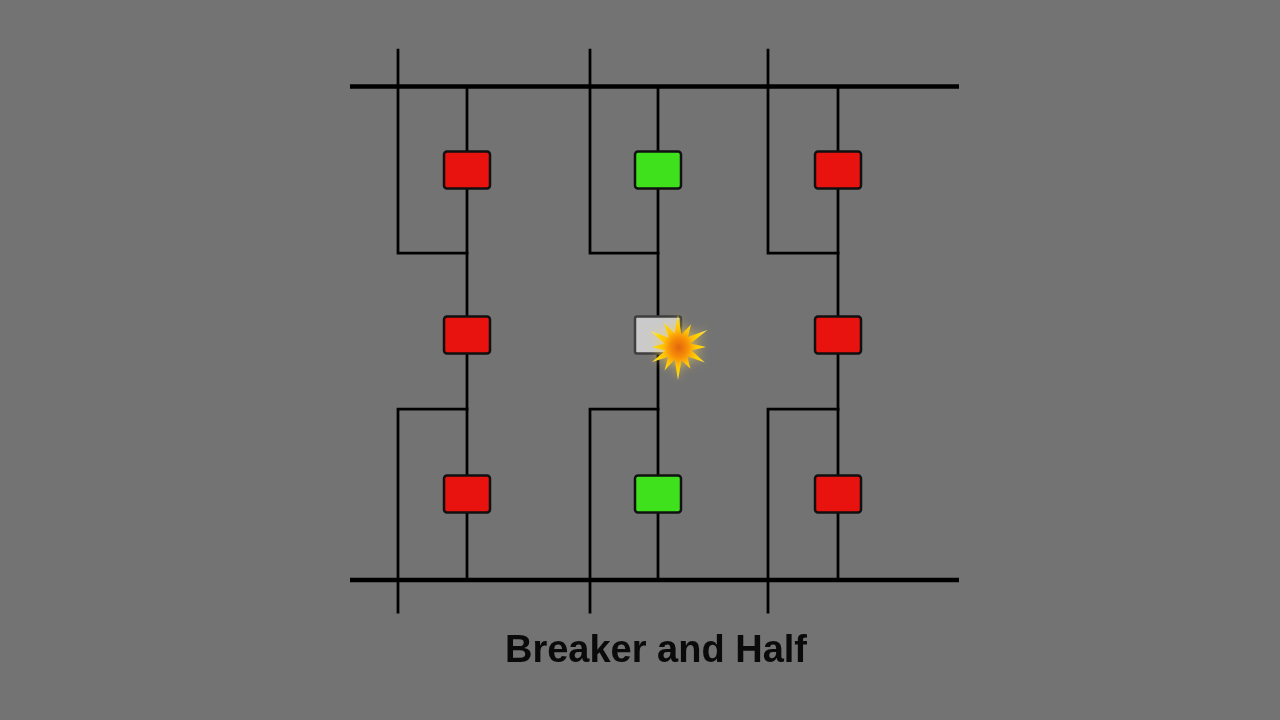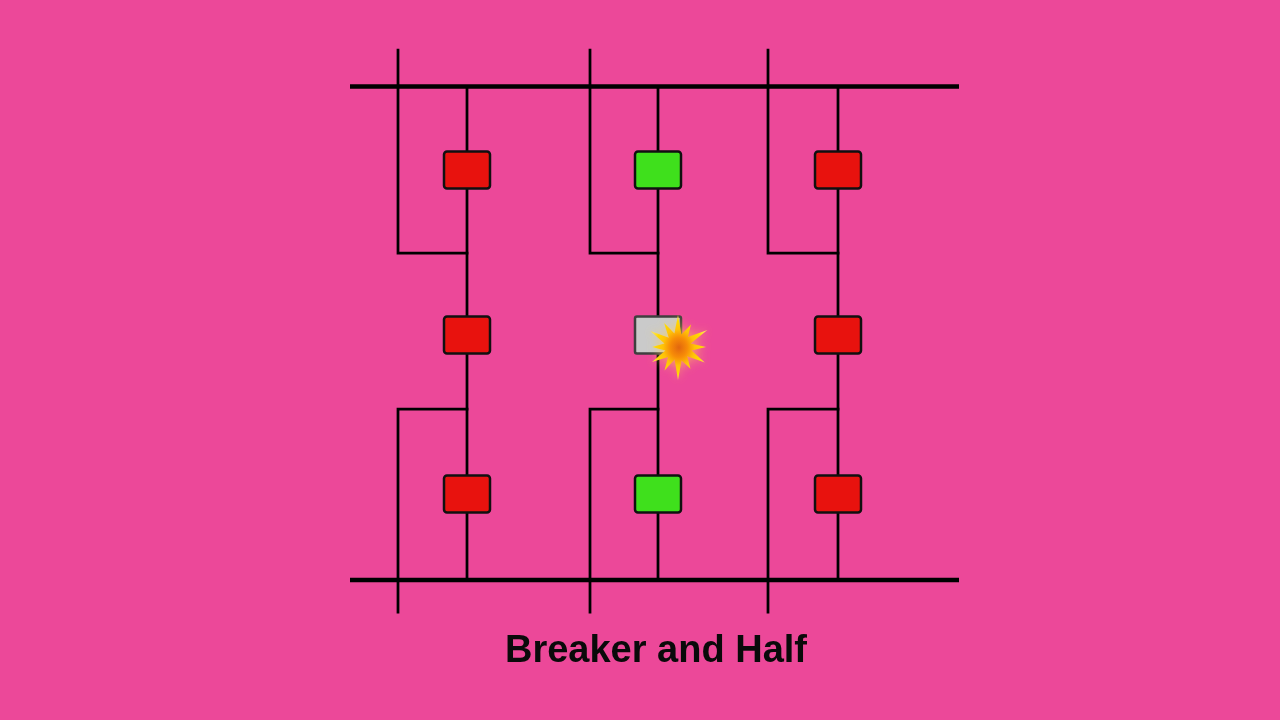--- a/index.html
+++ b/index.html
@@ -1,17 +1,17 @@
 <!DOCTYPE html>
 <html><head>
 <meta charset="utf-8">
 <style>
   html,body{margin:0;padding:0;background:#ffffff;}
   #canvas{
-    position:relative;width:1280px;height:720px;background:#ec4899;
+    position:relative;width:1280px;height:720px;background:#737373;
     overflow:hidden;font-family:"Liberation Sans",sans-serif;color:#000;
   }
   #diagram-svg{position:absolute;left:0;top:0;}
   #title{
     position:absolute;left:656px;top:628px;transform:translateX(-50%);
     font-size:38px;font-weight:700;letter-spacing:0px;color:#0a0a0a;
     white-space:nowrap;
   }
   .busline{stroke:#000;stroke-width:4.5;stroke-linecap:butt;}
   .wire{stroke:#000;stroke-width:2.75;stroke-linecap:square;fill:none;}

